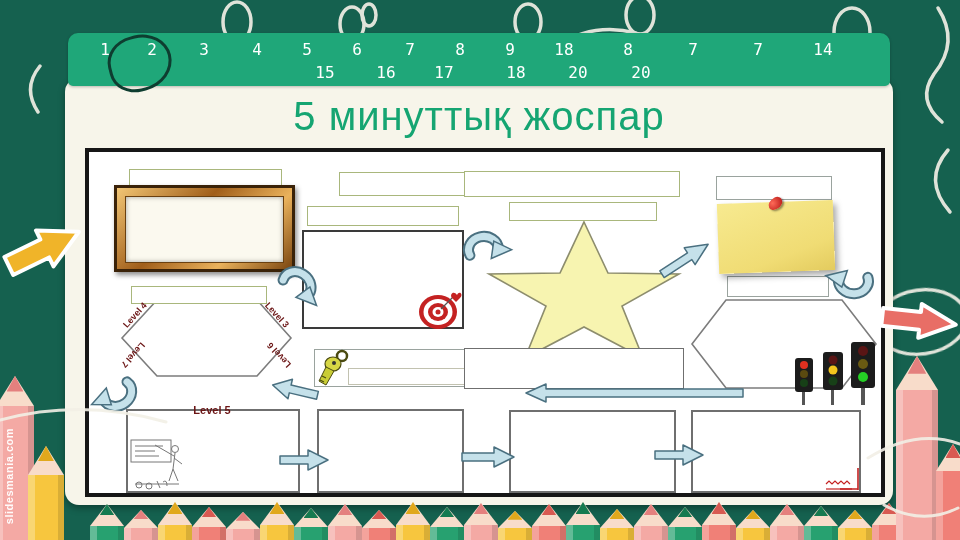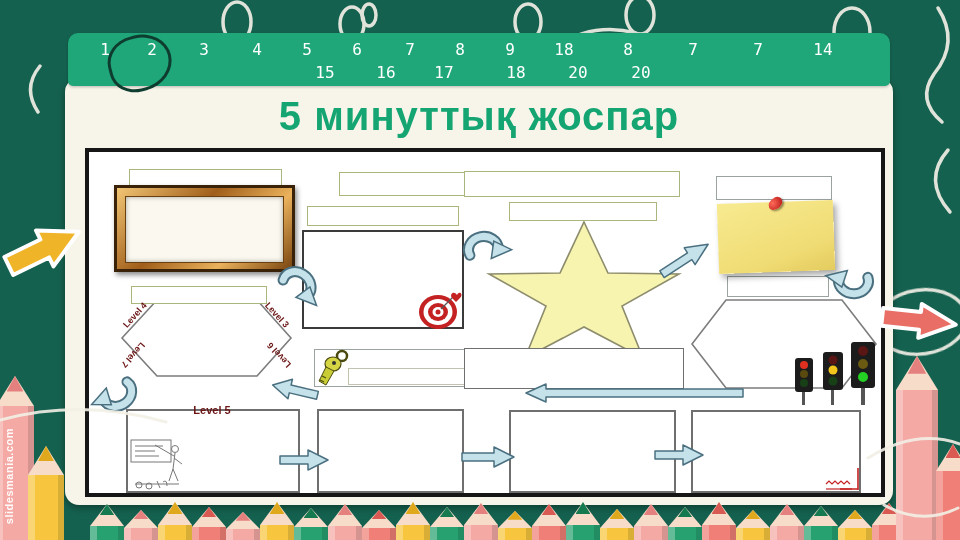--- a/index.html
+++ b/index.html
@@ -17,21 +17,21 @@
   
   .bar{position:absolute;left:68px;top:33px;width:822px;height:53px;background:#1fa779;
        border-radius:10px 10px 5px 5px;z-index:3;box-shadow:0 1px 3px rgba(0,0,0,.25);}
   .num{position:absolute;transform:translateX(-50%);color:#ffffff;
        font-family:"DejaVu Sans Mono",monospace;font-size:16px;line-height:18px;}
   .circle-doodle{position:absolute;left:108px;top:35px;width:58px;height:50px;z-index:4;
        border:3px solid #0e3d30;border-radius:48% 52% 55% 45%;transform:rotate(-14deg);}
 
   
   .title{position:absolute;left:65px;top:94px;width:828px;text-align:center;z-index:3;
-         font-size:40px;font-weight:bold;color:#15a572;letter-spacing:1px;}
+         font-size:40px;font-weight:normal;color:#15a572;letter-spacing:1px;}
 
   
   .diagram{position:absolute;left:85px;top:148px;width:800px;height:349px;box-sizing:border-box;
            border:4px solid #161616;background:#ffffff;z-index:4;}
   .layer{position:absolute;left:0;top:0;}
   .gbox{position:absolute;background:#fff;border:1.5px solid #a9b77c;box-sizing:border-box;}
   .xbox{position:absolute;background:#fff;border:1.5px solid #9aa39e;box-sizing:border-box;}
   .dbox{position:absolute;background:#fff;border:2px solid #3a3a3a;box-sizing:border-box;}
   .bbox{position:absolute;background:#fff;border:2px solid #6f6f6f;box-sizing:border-box;}
 

